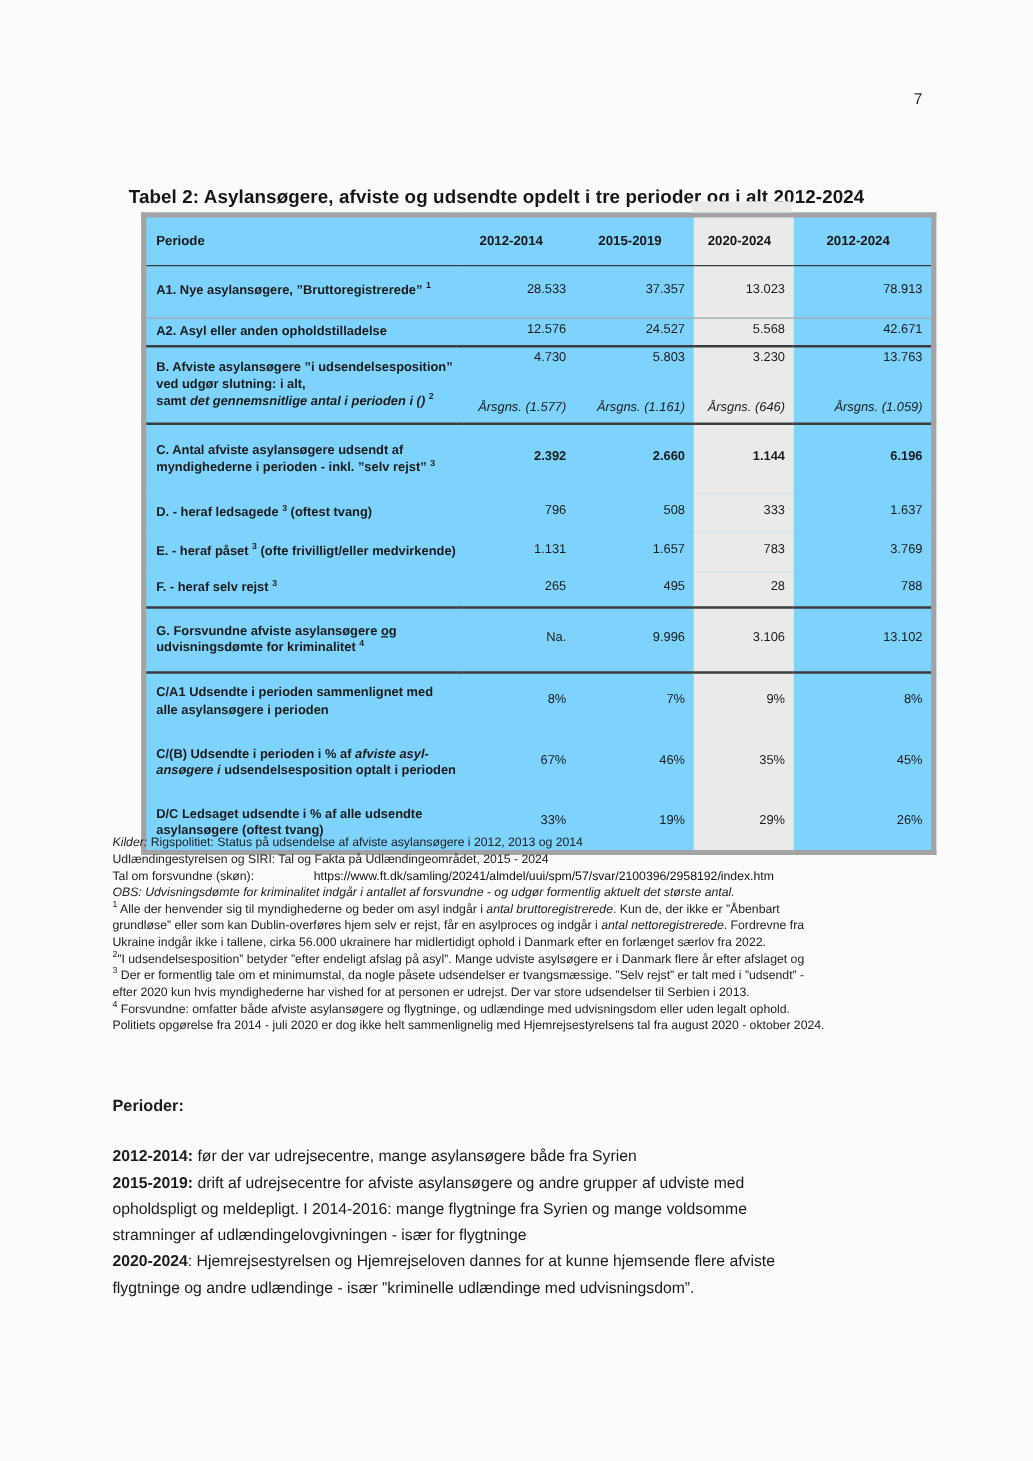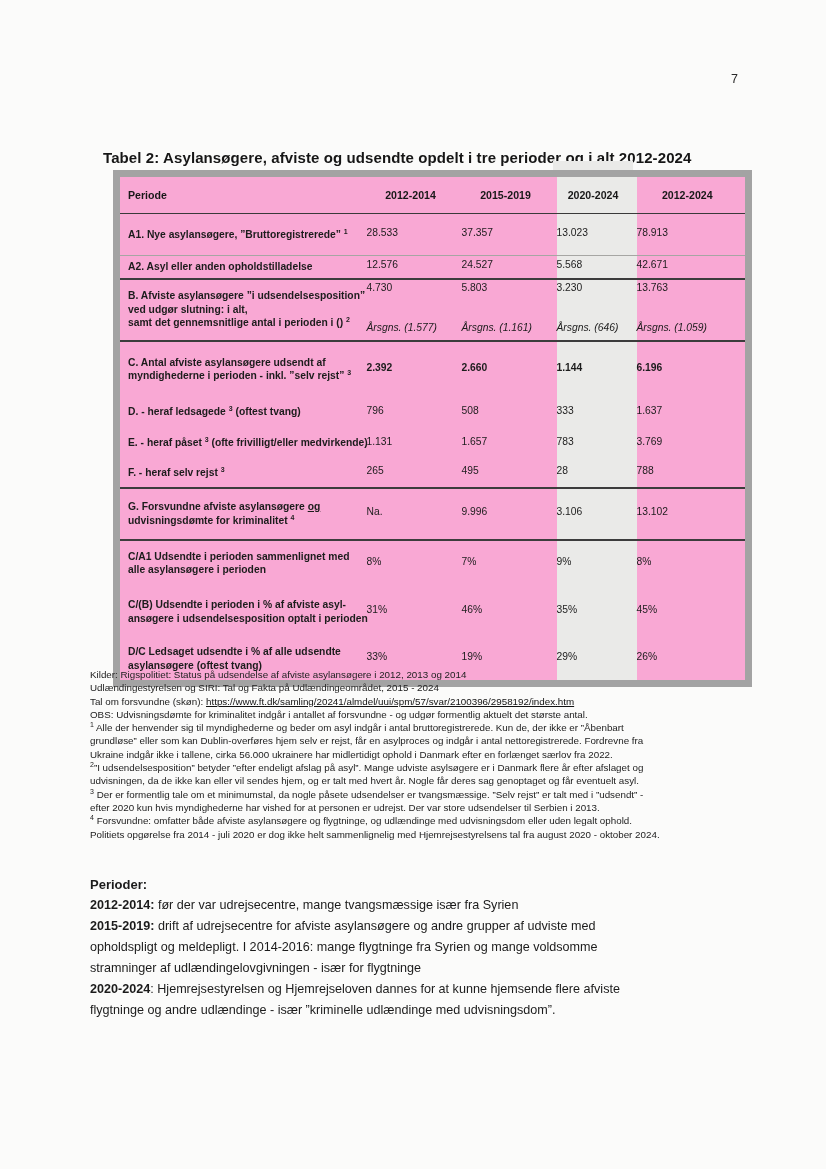--- a/index.html
+++ b/index.html
@@ -8,46 +8,46 @@
     background:#fbfbfa;color:#1e1e1e;
     font-family:"Liberation Sans",sans-serif;
     -webkit-font-smoothing:antialiased;
   }
   .page{position:absolute;inset:0;overflow:hidden;}
   .page-number{position:absolute;top:72px;right:88px;font-size:12.5px;color:#2a2a2a;}
   .doc-title{position:absolute;top:136px;left:90px;margin:13px;font-size:15px;font-weight:bold;color:#161616;letter-spacing:.1px;}
 
   .tablewrap{position:absolute;top:170px;left:113px;width:632px;}
   .shade-spill{position:absolute;top:-9px;left:440px;width:80px;height:9px;background:#eaeae8;}
-  table{border-collapse:collapse;table-layout:fixed;width:632px;border:7px solid #a3a3a3;background:#f9a8d4;}
+  table{border-collapse:collapse;table-layout:fixed;width:632px;border:4px solid #a3a3a3;background:#7dd3fc;}
   col.c0{width:250px}col.c1{width:95px}col.c2{width:95px}col.c3{width:80px}col.c4{width:112px}
   thead tr{height:40px;}
   th{font-size:10.6px;font-weight:bold;text-align:center;padding:0 7px 0 0;vertical-align:middle;color:#181818;border-bottom:1.5px solid #3a3a3a;}
   th.col-label{text-align:left;padding:0 0 0 8px;}
   td{vertical-align:middle;font-size:10.3px;color:#1c1c1c;}
   td.lbl{font-weight:bold;padding:4px 0 4px 8px;line-height:13.5px;}
-  td.val{text-align:left;padding:0 7px 4px 0;}
+  td.val{text-align:right;padding:0 7px 4px 0;}
   td.val.bv .v{font-weight:bold;}
   .shade{background:#eaeae8;}
   .tline{white-space:nowrap;}
   .subval{font-style:italic;margin-top:29px;}
   tr.b-section td{border-bottom:2px solid #3c3c3c;}
   tr.b-thin td{border-bottom:1px solid #a6a6a3;}
   .r-A1{height:42px}.r-A2{height:14px}.r-B{height:62px}.r-C{height:56px}
   .r-D{height:31px}.r-E{height:31px}.r-F{height:29px}.r-G{height:52px}
   .r-CA1{height:46px}.r-CB{height:52px}.r-DC{height:46px}
   sup{font-size:7px;line-height:0;}
 
   .footnotes{position:absolute;top:668px;left:90px;width:685px;font-size:9.8px;line-height:13.3px;color:#222;}
   .perioder{position:absolute;top:874px;left:90px;width:700px;font-size:12.6px;line-height:21px;color:#1b1b1b;}
-  .perioder-heading{font-size:13px;font-weight:bold;margin-bottom:0;}
-  .i{}
+  .perioder-heading{font-size:13px;font-weight:bold;margin-bottom:20px;}
+  .i{font-style:italic}
   .b{font-weight:bold}
   .u{text-decoration:underline}
-  .link{text-decoration:underline;color:#111;}
+  .link{color:#111;margin-left:45px;}
 </style>
 </head>
 <body>
 
 <div class="page">
   <div class="page-number">7</div>
   <h1 class="doc-title">Tabel 2: Asylansøgere, afviste og udsendte opdelt i tre perioder og i alt 2012-2024</h1>
 
   <div class="tablewrap">
     <div class="shade-spill"></div>
@@ -230,21 +230,21 @@
             <td class="val">
               <div class="v">8%</div>
             </td>
           </tr>
           <tr class="r-CB">
             <td class="lbl">
               <div class="tline"><span>C/(B) Udsendte i perioden i % af </span><span class="i">afviste asyl-</span></div>
               <div class="tline"><span class="i">ansøgere i</span><span> udsendelsesposition optalt i perioden</span></div>
             </td>
             <td class="val">
-              <div class="v">31%</div>
+              <div class="v">67%</div>
             </td>
             <td class="val">
               <div class="v">46%</div>
             </td>
             <td class="val shade">
               <div class="v">35%</div>
             </td>
             <td class="val">
               <div class="v">45%</div>
             </td>
@@ -273,31 +273,30 @@
 
   <div class="footnotes" id="footnotes">
       <div class="tline"><span class="i">Kilder:</span><span> Rigspolitiet: Status på udsendelse af afviste asylansøgere i 2012, 2013 og 2014</span></div>
       <div class="tline"><span>Udlændingestyrelsen og SIRI: Tal og Fakta på Udlændingeområdet, 2015 - 2024</span></div>
       <div class="tline"><span>Tal om forsvundne (skøn): </span><span class="link">https://www.ft.dk/samling/20241/almdel/uui/spm/57/svar/2100396/2958192/index.htm</span></div>
       <div class="tline"><span class="i">OBS: Udvisningsdømte for kriminalitet indgår i antallet af forsvundne - og udgør formentlig aktuelt det største antal.</span></div>
       <div class="tline"><sup>1</sup><span> Alle der henvender sig til myndighederne og beder om asyl indgår i </span><span class="i">antal bruttoregistrerede</span><span>. Kun de, der ikke er ”Åbenbart</span></div>
       <div class="tline"><span>grundløse” eller som kan Dublin-overføres hjem selv er rejst, får en asylproces og indgår i </span><span class="i">antal nettoregistrerede</span><span>. Fordrevne fra</span></div>
       <div class="tline"><span>Ukraine indgår ikke i tallene, cirka 56.000 ukrainere har midlertidigt ophold i Danmark efter en forlænget særlov fra 2022.</span></div>
       <div class="tline"><sup>2</sup><span>”I udsendelsesposition” betyder ”efter endeligt afslag på asyl”. Mange udviste asylsøgere er i Danmark flere år efter afslaget og</span></div>
-      <div class="tline"><span>udvisningen, da de ikke kan eller vil sendes hjem, og er talt med hvert år. Nogle får deres sag genoptaget og får eventuelt asyl.</span></div>
       <div class="tline"><sup>3</sup><span> Der er formentlig tale om et minimumstal, da nogle påsete udsendelser er tvangsmæssige. ”Selv rejst” er talt med i ”udsendt” -</span></div>
       <div class="tline"><span>efter 2020 kun hvis myndighederne har vished for at personen er udrejst. Der var store udsendelser til Serbien i 2013.</span></div>
       <div class="tline"><sup>4</sup><span> Forsvundne: omfatter både afviste asylansøgere og flygtninge, og udlændinge med udvisningsdom eller uden legalt ophold.</span></div>
       <div class="tline"><span>Politiets opgørelse fra 2014 - juli 2020 er dog ikke helt sammenlignelig med Hjemrejsestyrelsens tal fra august 2020 - oktober 2024.</span></div>
     </div>
 
   <div class="perioder">
     <div class="perioder-heading">Perioder:</div>
     <div id="perioder-lines">
-        <div class="tline"><span class="b">2012-2014:</span><span> før der var udrejsecentre, mange tvangsmæssige især fra Syrien</span></div>
+        <div class="tline"><span class="b">2012-2014:</span><span> før der var udrejsecentre, mange asylansøgere både fra Syrien</span></div>
         <div class="tline"><span class="b">2015-2019:</span><span> drift af udrejsecentre for afviste asylansøgere og andre grupper af udviste med</span></div>
         <div class="tline"><span>opholdspligt og meldepligt. I 2014-2016: mange flygtninge fra Syrien og mange voldsomme</span></div>
         <div class="tline"><span>stramninger af udlændingelovgivningen - især for flygtninge</span></div>
         <div class="tline"><span class="b">2020-2024</span><span>: Hjemrejsestyrelsen og Hjemrejseloven dannes for at kunne hjemsende flere afviste</span></div>
         <div class="tline"><span>flygtninge og andre udlændinge - især ”kriminelle udlændinge med udvisningsdom”.</span></div>
       </div>
   </div>
 </div>
 
 </body></html>

